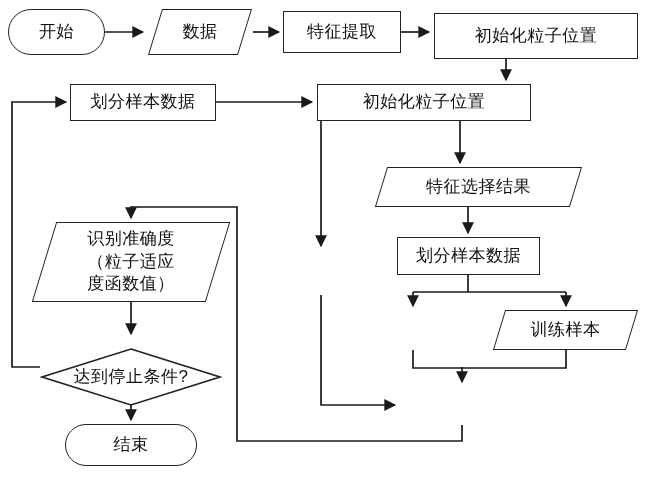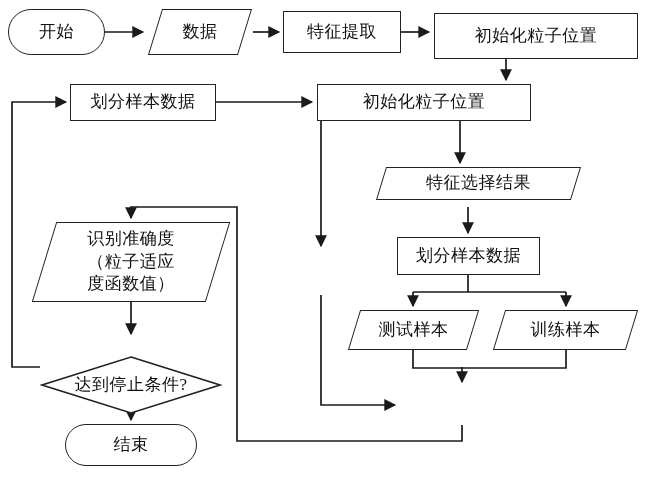--- a/index.html
+++ b/index.html
@@ -1,18 +1,18 @@
 <!DOCTYPE html>
 <html><head>
 <meta charset="utf-8">
 <style>
   html,body { margin:0; padding:0; background:#fff; }
   #canvas {
     position:relative; width:650px; height:482px; background:#ffffff;
-    font-family:Liberation Serif, serif;
+    font-family:Liberation Sans, sans-serif;
     color:#111; overflow:hidden;
   }
   svg.edges { position:absolute; left:0; top:0; z-index:0; }
   .node {
     position:absolute; display:flex; align-items:center; justify-content:center;
     z-index:1; box-sizing:border-box; text-align:center;
   }
   .label {
     position:relative; z-index:2; font-size:17px; line-height:1.32;
     white-space:pre-line; letter-spacing:0.5px;
@@ -79,45 +79,42 @@
   </div>
 
   <div class="node rect" style="left:70px;top:84px;width:146px;height:37px">
     <span class="label">划分样本数据</span>
   </div>
 
   <div class="node rect" style="left:317px;top:84px;width:214px;height:37px">
     <span class="label">初始化粒子位置</span>
   </div>
 
-  <div class="node para" style="left:372px;top:167px;width:213px;height:33px">
+  <div class="node para" style="left:372px;top:167px;width:213px;height:40px">
     <span class="label">特征选择结果</span>
   </div>
 
   <div class="node rect" style="left:397px;top:237px;width:143px;height:38px">
     <span class="label">划分样本数据</span>
   </div>
 
 
-  <div class="node para" style="left:345px;top:310px;width:137px;height:40px">
-    <span class="label">测试样本</span>
-  </div>
 
   <div class="node para" style="left:490px;top:310px;width:151px;height:40px">
     <span class="label">训练样本</span>
   </div>
 
 
   <div class="node para" style="left:35px;top:222px;width:192px;height:80px">
     <span class="label">识别准确度
 （粒子适应
 度函数值）</span>
   </div>
 
-  <div class="node diamond" style="left:40px;top:356px;width:182px;height:58px">
+  <div class="node diamond" style="left:40px;top:348px;width:182px;height:58px">
     <svg class="shape" viewBox="0 0 182 58" preserveAspectRatio="none">
       <polygon points="91,1 180,29 91,57 2,29" fill="#ffffff" stroke="#222222" stroke-width="1.6"></polygon>
     </svg>
     <span class="label">达到停止条件?</span>
   </div>
 
   <div class="node oval" style="left:65px;top:424px;width:132px;height:42px">
     <span class="label">结束</span>
   </div>
 

